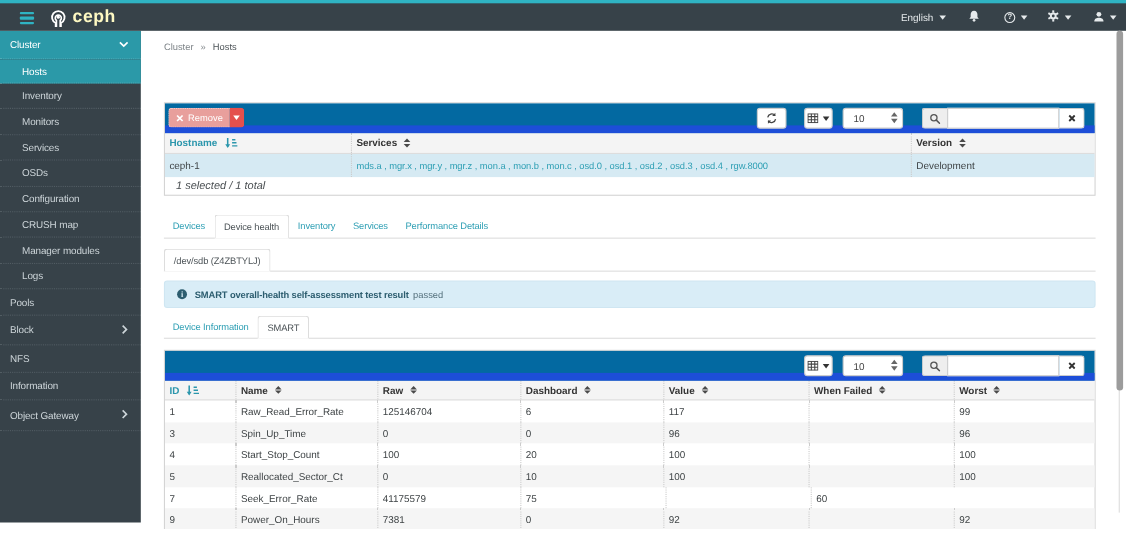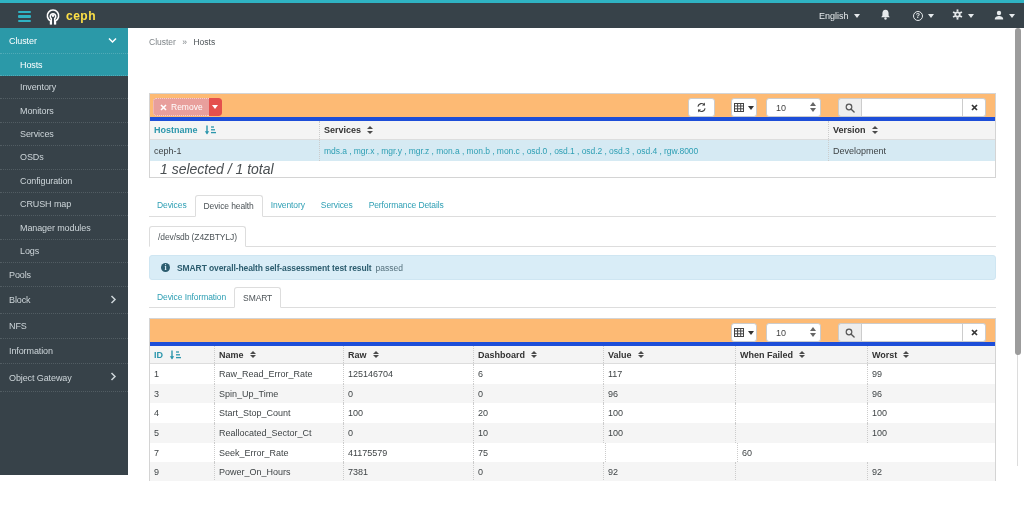--- a/index.html
+++ b/index.html
@@ -4,21 +4,21 @@
 <style>
   * { box-sizing: border-box; margin: 0; padding: 0; }
   html,body { width: 1024px; height: 507px; background: #fff; font-family: "Liberation Sans", sans-serif; overflow: hidden; position: relative; }
 
   
   .navbar { position: absolute; left: 0; top: 0; width: 1024px; height: 28px; background: #374249; border-top: 3px solid #2fb3c3; z-index: 30; }
   .hamburger { position: absolute; left: 18px; top: 8px; width: 13px; height: 11px; display: flex; flex-direction: column; justify-content: space-between; cursor: pointer; }
   .hamburger span { display: block; height: 2.2px; width: 13px; background: #2fb3c3; border-radius: 1px; }
   .brand { position: absolute; left: 43px; top: 2px; height: 22px; display: flex; align-items: center; }
   .brand svg { display: block; }
-  .brand-text { color: #fde047; font-size: 12px; font-weight: bold; letter-spacing: 0.5px; margin-left: 3px; }
+  .brand-text { color: #fef9c3; font-size: 16px; font-weight: bold; letter-spacing: 0.5px; margin-left: 3px; }
   .nav-item { position: absolute; top: 0; height: 25px; display: flex; align-items: center; color: #e6eaec; font-size: 9px; cursor: pointer; }
   .caret { width: 0; height: 0; border-left: 3px solid transparent; border-right: 3px solid transparent; border-top: 4px solid #e6eaec; display: inline-block; margin-left: 5px; }
 
   
   .sidebar { position: absolute; left: 0; top: 28px; width: 128px; height: 447px; background: #374249; z-index: 20; }
   .s-item { display: flex; align-items: center; color: #cdd5d9; font-size: 9px; letter-spacing: -0.1px; border-bottom: 1px dotted rgba(205,215,220,0.18); padding-left: 9px; position: relative; cursor: pointer; }
   .s-item.sub { padding-left: 20px; }
   .s-item.teal { background: #2b99a8; color: #fff; border-bottom-color: rgba(255,255,255,0.18); }
   .s-item .chev { position: absolute; right: 11px; }
   .heart { margin-left: 8px; line-height: 0; display: inline-block; }
@@ -40,21 +40,21 @@
   .tabs2 .tab { height: 22px; }
   .tabsd { top: 197px; height: 22px; }
   .tabsd .tab { height: 21px; }
   .tabs3 { top: 258px; height: 22px; }
   .tabs3 .tab { height: 21px; }
 
   
   .panel { position: absolute; left: 21px; width: 847px; border: 1px solid #d4d4d4; background: #fff; }
   .panel1 { top: 65px; height: 85px; }
   .panel2 { top: 290px; height: 200px; }
-  .toolbar { height: 27px; background: #fdba74; border-bottom: 4px solid #1d4ed8; position: relative; }
+  .toolbar { height: 27px; background: #0369a1; border-bottom: 7px solid #1d4ed8; position: relative; }
   .btn { background: #fff; border: 1px solid #ccc; border-radius: 3px; height: 19px; display: flex; align-items: center; justify-content: center; font-size: 9px; color: #333; cursor: pointer; }
   .right-controls { position: absolute; right: 9px; top: 4px; display: flex; align-items: center; }
   .btn-refresh { width: 27px; margin-right: 16px; }
   .btn-cols { width: 26px; margin-right: 9px; }
   .btn-cols .caret { border-top-color: #333; margin-left: 4px; }
   .num-input { width: 55px; height: 19px; background: #fff; border: 1px solid #ccc; border-radius: 3px; font-size: 9px; color: #444; position: relative; display: flex; align-items: center; padding-left: 9px; margin-right: 17px; }
   .spinner { position: absolute; right: 4px; top: 3px; display: flex; flex-direction: column; gap: 2px; }
   .spin-up { width: 0; height: 0; border-left: 3px solid transparent; border-right: 3px solid transparent; border-bottom: 4px solid #666; }
   .spin-dn { width: 0; height: 0; border-left: 3px solid transparent; border-right: 3px solid transparent; border-top: 4px solid #666; }
   .search-group { display: flex; height: 19px; }
@@ -72,21 +72,21 @@
   .th + .th, .td + .td { border-left: 1px dotted #ccc; }
   .th.sorted { color: #2b96ac; }
   .sort-both { margin-left: 6px; display: inline-flex; flex-direction: column; gap: 1.5px; }
   .sort-both i { display: block; width: 0; height: 0; border-left: 3px solid transparent; border-right: 3px solid transparent; }
   .sort-both .u { border-bottom: 3.5px solid #4a4a4a; }
   .sort-both .d { border-top: 3.5px solid #4a4a4a; }
   .trow { display: flex; font-size: 9px; color: #3f4446; }
   .td { display: flex; align-items: center; padding-left: 4px; overflow: hidden; white-space: nowrap; }
   .panel1 .thead { height: 19px; }
   .panel1 .trow { height: 21px; background: #d6eaf3; }
-  .tfoot { height: 16px; display: flex; align-items: center; font-size: 14px; font-style: italic; color: #4a4f52; padding-left: 10px; }
+  .tfoot { height: 16px; display: flex; align-items: center; font-size: 10px; font-style: italic; color: #4a4f52; padding-left: 10px; }
   .c-host { width: 169px; }
   .c-serv { width: 509px; } .td.c-serv { font-size: 8.5px; letter-spacing: -0.05px; }
   .c-vers { width: 167px; }
   .link { color: #2e9fb4; }
 
   .panel2 .thead { height: 18px; }
   .panel2 .trow { height: 19.7px; }
   .panel2 .trow.alt { background: #f5f5f5; }
   .s-id { width: 64px; }
   .s-name { width: 129px; }

